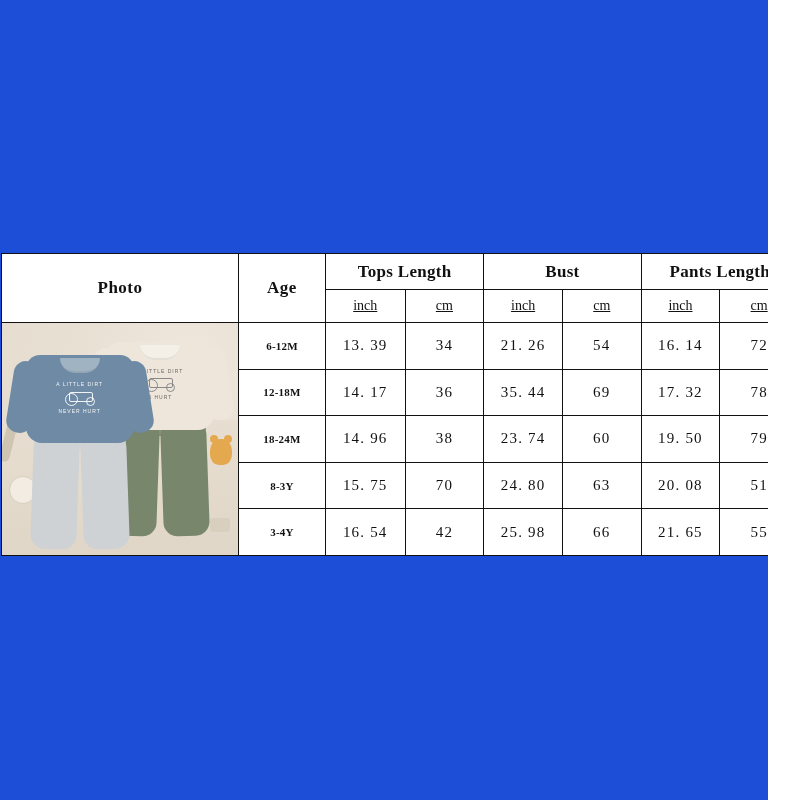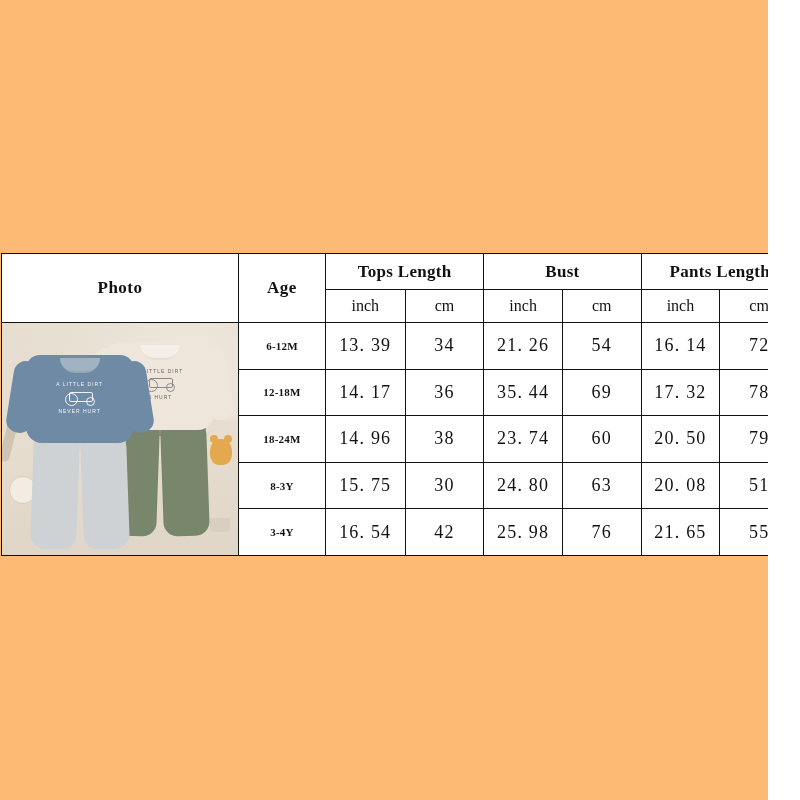--- a/index.html
+++ b/index.html
@@ -8,21 +8,21 @@
     width: 800px;
     height: 800px;
     background: #ffffff;
     font-family: "Liberation Serif", serif;
   }
 
   #page {
     position: relative;
     width: 768px;
     height: 800px;
-    background: #fdba74;
+    background: #1d4ed8;
     overflow: hidden;
   }
 
   .size-chart {
     position: absolute;
     left: 1px;
     top: 253px;
     width: 798px;
     border-collapse: collapse;
     table-layout: fixed;
@@ -44,34 +44,35 @@
   }
 
   .hdr-group {
     font-weight: bold;
     font-size: 17px;
     height: 35px;
     letter-spacing: 0.3px;
   }
 
   .hdr-unit {
-    font-size: 16px;
+    font-size: 14px;
     height: 32px;
     font-weight: normal;
+    text-decoration: underline;
   }
 
   .age-cell {
     font-weight: bold;
     font-size: 11px;
     height: 45px;
     letter-spacing: 0.2px;
   }
 
   .val-cell {
-    font-size: 18px;
+    font-size: 15px;
     height: 45px;
     letter-spacing: 1.2px;
   }
 
   .photo-cell {
     padding: 0;
     vertical-align: top;
     background: #ffffff;
   }
 
@@ -375,39 +376,39 @@
         <td class="val-cell">17. 32</td>
         <td class="val-cell">78</td>
       </tr>
 
       <tr>
         <td class="age-cell">18-24M</td>
         <td class="val-cell">14. 96</td>
         <td class="val-cell">38</td>
         <td class="val-cell">23. 74</td>
         <td class="val-cell">60</td>
-        <td class="val-cell">20. 50</td>
+        <td class="val-cell">19. 50</td>
         <td class="val-cell">79</td>
       </tr>
 
       <tr>
         <td class="age-cell">8-3Y</td>
         <td class="val-cell">15. 75</td>
-        <td class="val-cell">30</td>
+        <td class="val-cell">70</td>
         <td class="val-cell">24. 80</td>
         <td class="val-cell">63</td>
         <td class="val-cell">20. 08</td>
         <td class="val-cell">51</td>
       </tr>
 
       <tr>
         <td class="age-cell">3-4Y</td>
         <td class="val-cell">16. 54</td>
         <td class="val-cell">42</td>
         <td class="val-cell">25. 98</td>
-        <td class="val-cell">76</td>
+        <td class="val-cell">66</td>
         <td class="val-cell">21. 65</td>
         <td class="val-cell">55</td>
       </tr>
     </tbody>
   </table>
 
 </div>
 
 </body></html>

